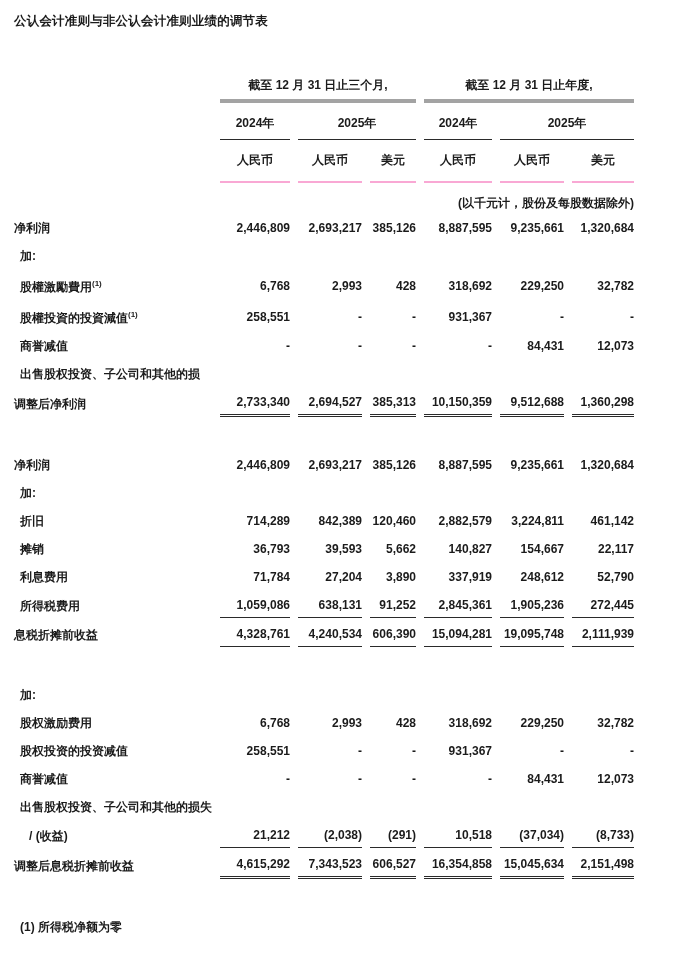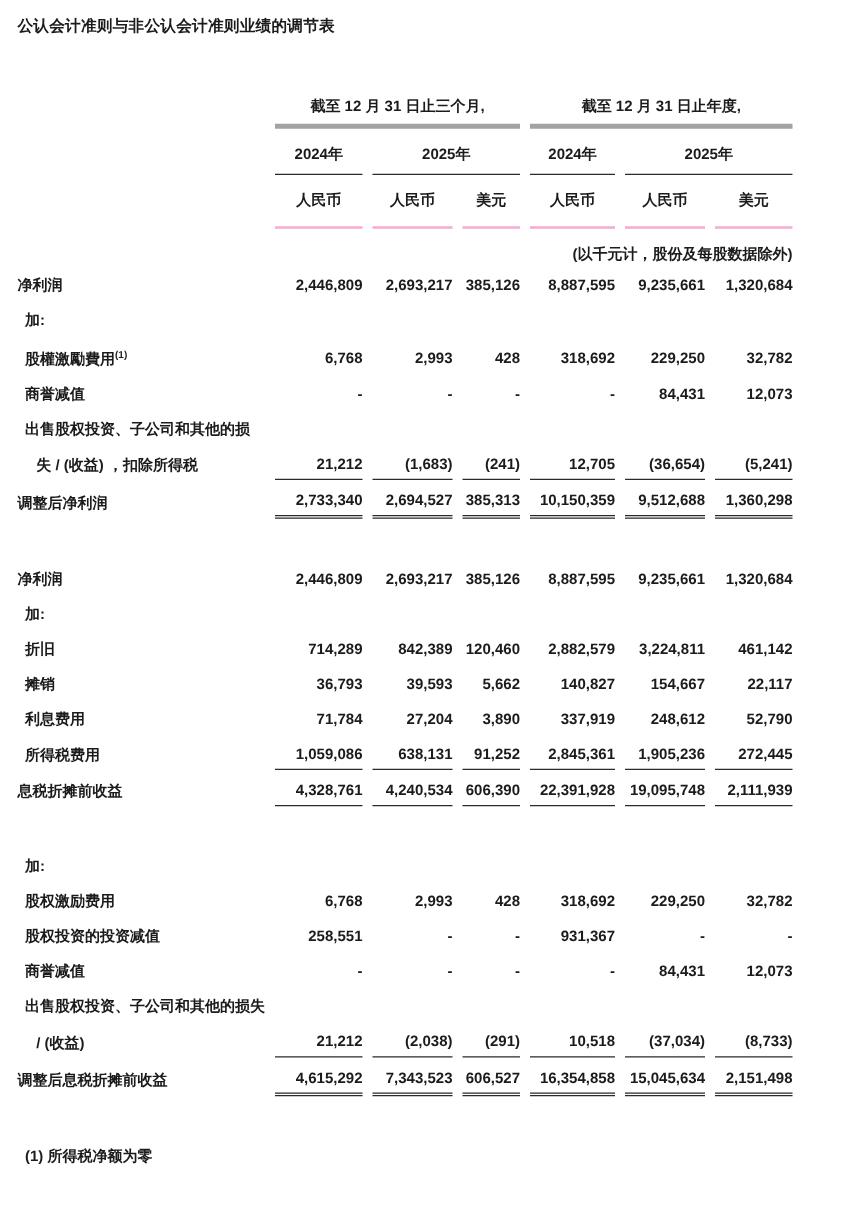--- a/index.html
+++ b/index.html
@@ -92,45 +92,45 @@
       <tr>
         <td class="lbl ind1">股權激勵費用<sup>(1)</sup></td>
         <td class="num">6,768</td>
         <td class="num">2,993</td>
         <td class="num">428</td>
         <td class="num">318,692</td>
         <td class="num">229,250</td>
         <td class="num">32,782</td>
       </tr>
       <tr>
+        <td class="lbl ind1">股權投資的投資減值<sup>(1)</sup></td>
+        <td class="num">258,551</td>
+        <td class="num">-</td>
+        <td class="num">-</td>
+        <td class="num">931,367</td>
+        <td class="num">-</td>
+        <td class="num">-</td>
+      </tr>
+      <tr>
         <td class="lbl ind1">商誉减值</td>
         <td class="num">-</td>
         <td class="num">-</td>
         <td class="num">-</td>
         <td class="num">-</td>
         <td class="num">84,431</td>
         <td class="num">12,073</td>
       </tr>
       <tr>
         <td class="lbl ind1">出售股权投资、子公司和其他的损</td>
         <td class="num"></td>
         <td class="num"></td>
         <td class="num"></td>
         <td class="num"></td>
         <td class="num"></td>
         <td class="num"></td>
-      </tr>
-      <tr>
-        <td class="lbl ind2">失 / (收益) ，扣除所得税</td>
-        <td class="num rule-single">21,212</td>
-        <td class="num rule-single">(1,683)</td>
-        <td class="num rule-single">(241)</td>
-        <td class="num rule-single">12,705</td>
-        <td class="num rule-single">(36,654)</td>
-        <td class="num rule-single">(5,241)</td>
       </tr>
       <tr>
         <td class="lbl ind0">调整后净利润</td>
         <td class="num rule-double">2,733,340</td>
         <td class="num rule-double">2,694,527</td>
         <td class="num rule-double">385,313</td>
         <td class="num rule-double">10,150,359</td>
         <td class="num rule-double">9,512,688</td>
         <td class="num rule-double">1,360,298</td>
       </tr>
@@ -189,21 +189,21 @@
         <td class="num rule-single">91,252</td>
         <td class="num rule-single">2,845,361</td>
         <td class="num rule-single">1,905,236</td>
         <td class="num rule-single">272,445</td>
       </tr>
       <tr>
         <td class="lbl ind0">息税折摊前收益</td>
         <td class="num rule-single">4,328,761</td>
         <td class="num rule-single">4,240,534</td>
         <td class="num rule-single">606,390</td>
-        <td class="num rule-single">22,391,928</td>
+        <td class="num rule-single">15,094,281</td>
         <td class="num rule-single">19,095,748</td>
         <td class="num rule-single">2,111,939</td>
       </tr>
       <tr>
         <td colspan="7" class="spacer"></td>
       </tr>
       <tr>
         <td class="lbl ind1">加:</td>
         <td class="num"></td>
         <td class="num"></td>

